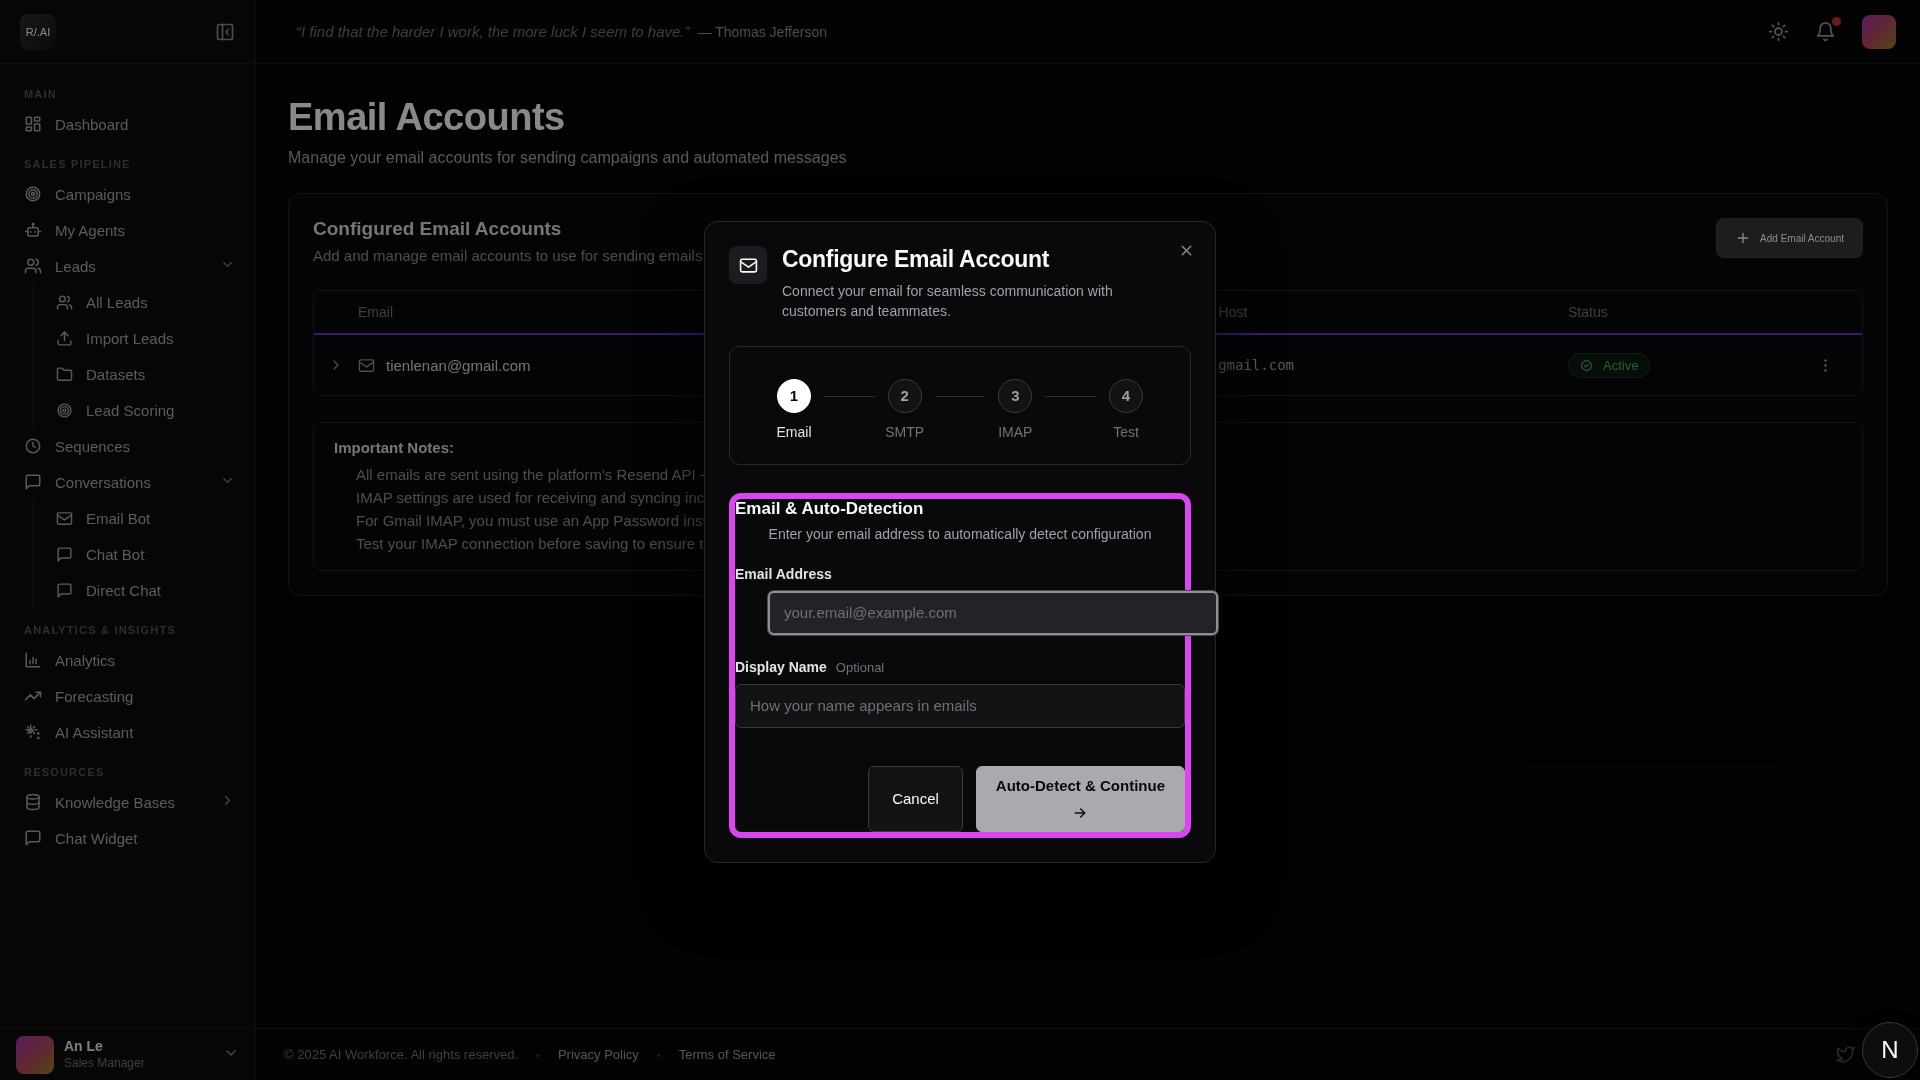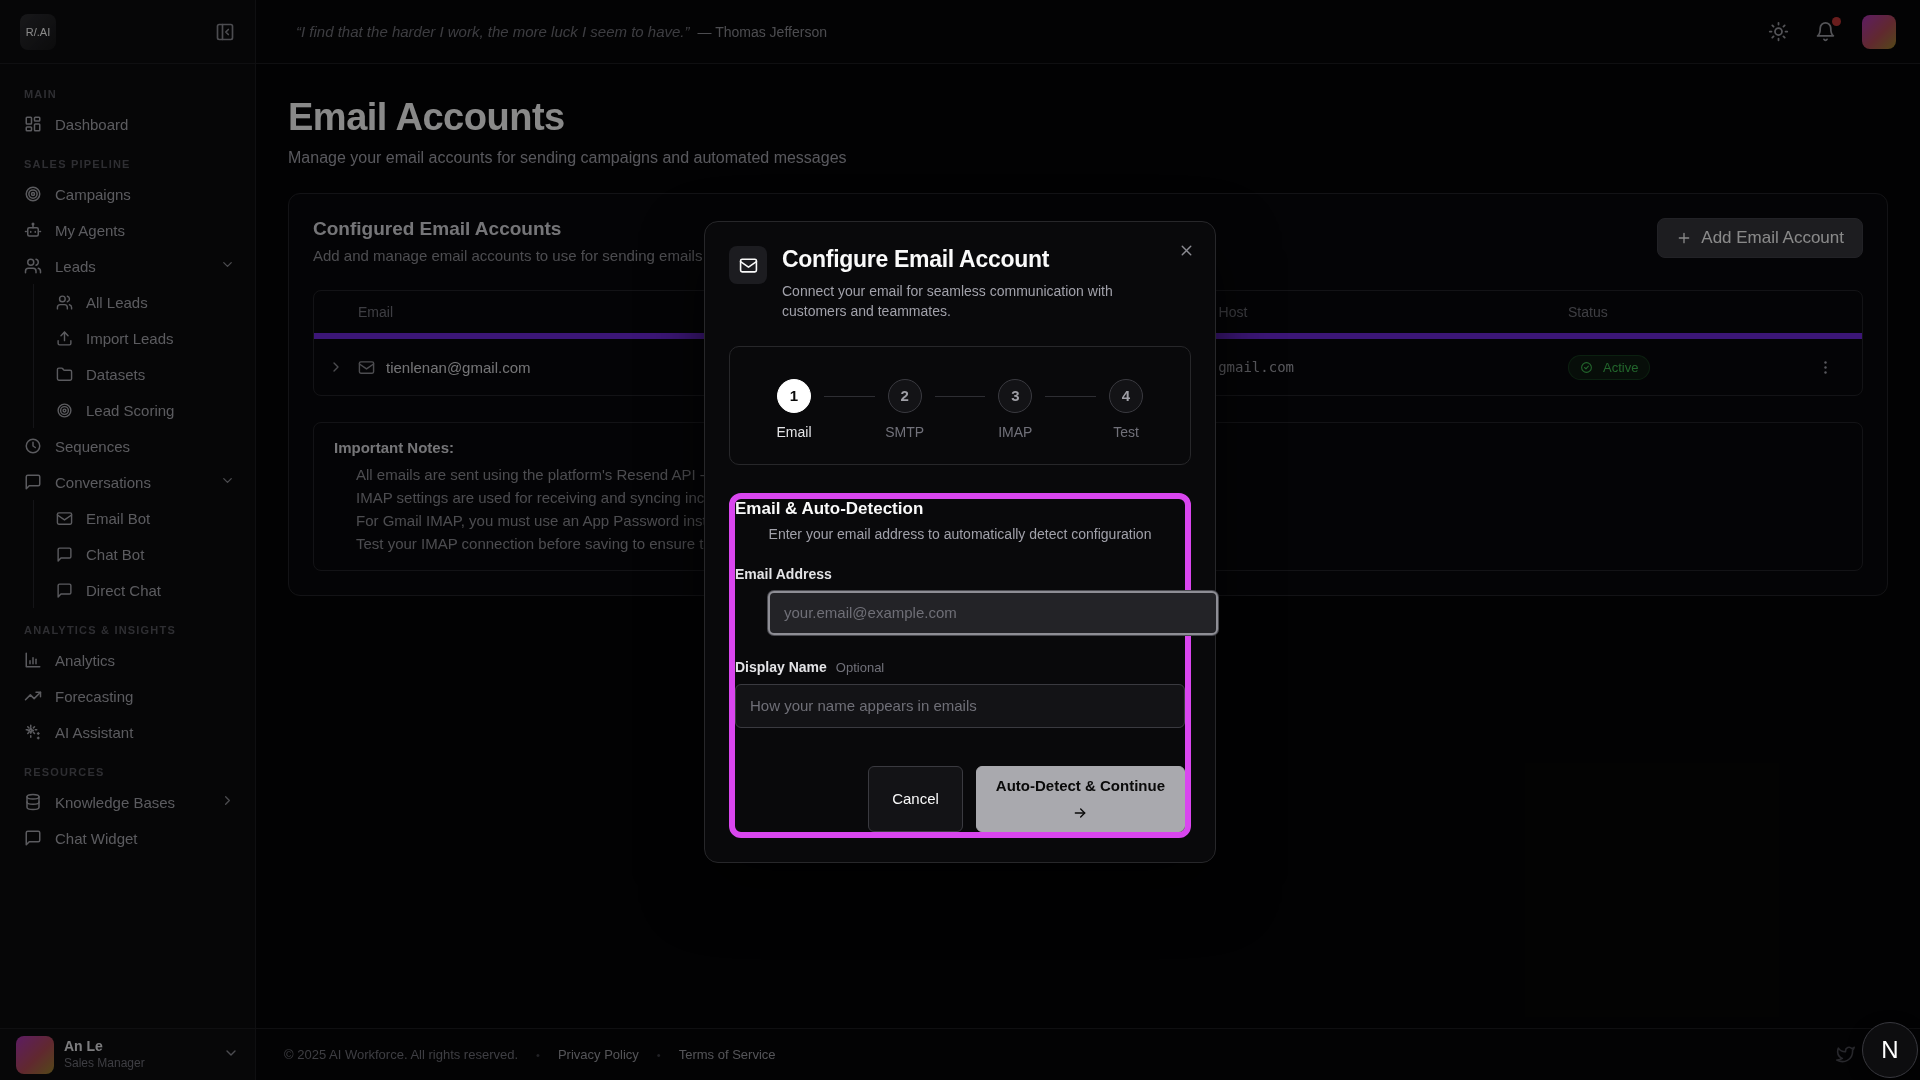--- a/index.html
+++ b/index.html
@@ -78,27 +78,27 @@
   .card {
     margin-top:26px; border:1px solid #232328; border-radius:12px; background:#09090b;
     padding:24px;
   }
   .card-head { display:flex; align-items:flex-start; }
   .card-title { font-size:19px; font-weight:700; color:#d6d6db; }
   .card-sub { margin-top:7px; font-size:15px; color:#8b8b92; white-space:nowrap; overflow:hidden; max-width:900px; }
   .add-btn {
     margin-left:auto; height:40px; display:flex; align-items:center; gap:9px;
     background:#35353b; color:#fafafa; border:1px solid #3f3f46; border-radius:8px;
-    padding:0 18px; font-size:17px; font-weight:500; cursor:pointer; flex-shrink:0;
+    padding:0 18px; font-size:10px; font-weight:500; cursor:pointer; flex-shrink:0;
   }
 
   .table { margin-top:26px; border:1px solid #232328; border-radius:8px; overflow:hidden; }
   .trow { display:flex; align-items:center; }
   .thead { height:42px; color:#71717a; font-size:14px; }
-  .tbody-row { height:62px; border-top:6px solid #6d28d9;justify-content:flex-end; }
+  .tbody-row { height:62px; border-top:2px solid #6d28d9;justify-content:flex-end; }
   .c-exp { width:44px; display:flex; justify-content:center; color:#8b8b92; }
   .c-email { width:818px; display:flex; align-items:center; gap:11px; color:#d4d4d8; }
   .c-host { width:392px; font-family:"DejaVu Sans Mono","Liberation Mono",monospace; font-size:14px; color:#a1a1aa; }
   .c-status { width:200px; }
   .c-actions { flex:1; display:flex; justify-content:flex-end; padding-right:28px; color:#a1a1aa; }
   .thead .c-email, .thead .c-host { font-family:"Liberation Sans","DejaVu Sans",sans-serif; color:#71717a; font-size:14px; }
   .badge-active {
     display:inline-flex; align-items:center; gap:10px; padding:4px 11px; border-radius:999px;
     background:rgba(46,160,67,0.12); border:1px solid rgba(46,160,67,0.25);
     color:#3fb950; font-size:13px;

